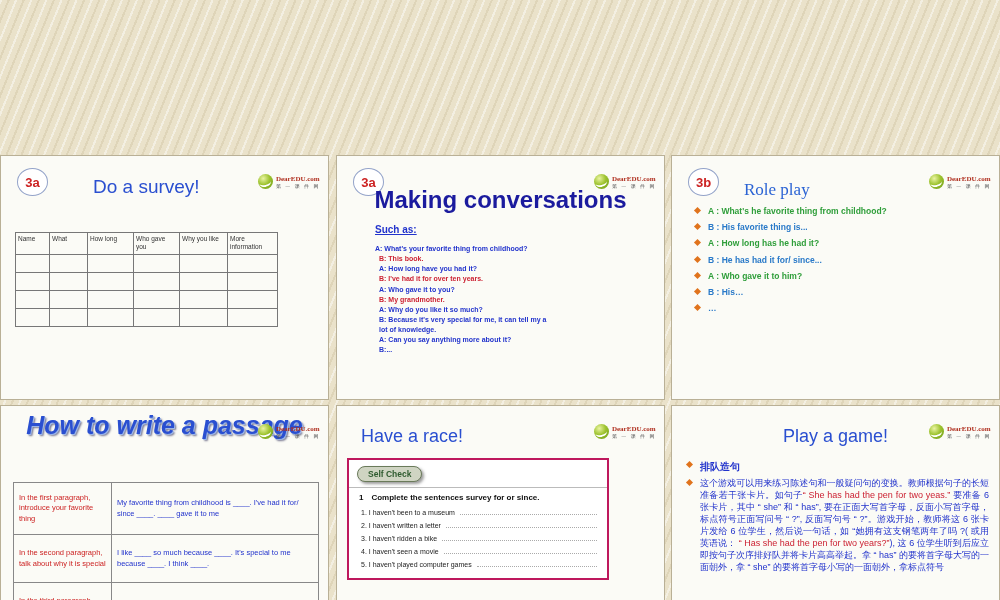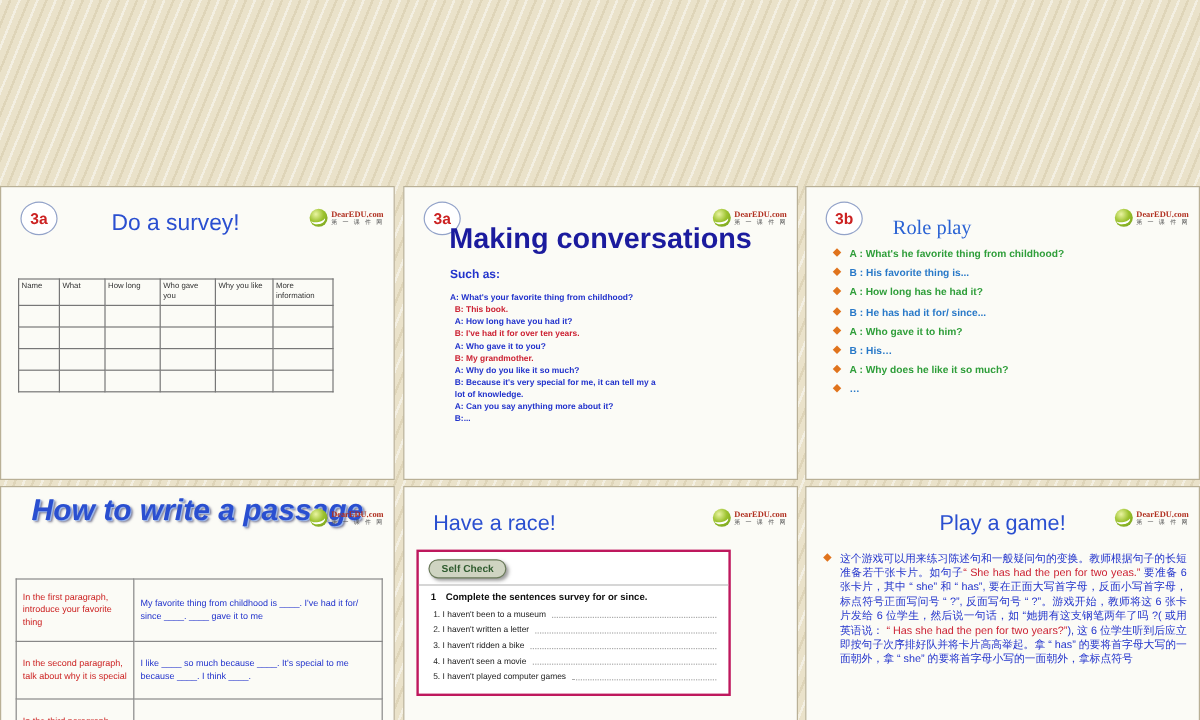--- a/index.html
+++ b/index.html
@@ -43,21 +43,21 @@
   #slide-survey .slide-title { position:absolute; left:92px; top:20px; font-size:19px; color:#2a4fd0; }
   .survey-table { position:absolute; left:14px; top:76px; border-collapse:collapse; table-layout:fixed; }
   .survey-table th, .survey-table td { border:1px solid #777; font-weight:normal; font-size:6.5px;
     text-align:left; vertical-align:top; padding:2px; color:#333; line-height:1.25; }
   .survey-table th { height:22px; }
   .survey-table td { height:18px; }
 
   
   #slide-conversations .slide-title { position:absolute; top:30px; left:0; width:100%; text-align:center;
     font-size:24px; font-weight:bold; color:#1b1b9e; }
-  .lead { position:absolute; left:38px; top:68px; font-size:10px; font-weight:bold; }
+  .lead { position:absolute; left:38px; top:68px; font-size:10px; font-weight:bold;text-decoration:underline; }
   .convo { position:absolute; left:38px; top:88px; width:180px; font-size:7px; font-weight:bold; line-height:1.45; }
   .convo .b { padding-left:4px; }
 
   
   #slide-roleplay .slide-title { position:absolute; left:72px; top:24px; font-size:17px; color:#2b63d4;font-family:Liberation Serif, serif; }
   .rp-bullets { position:absolute; left:22px; top:50px; width:295px;text-align:right; }
   .b-row { display:flex; align-items:flex-start; margin-bottom:6px; font-size:8.5px; font-weight:bold; line-height:1.2; }
   .diamond { flex:0 0 auto; width:5px; height:5px; background:#e0731c; transform:rotate(45deg); margin:2px 8px 0 1px; }
 
   
@@ -213,24 +213,20 @@
       <div class="b-row">
           <span class="diamond"></span>
           <span style="color: rgb(47, 158, 58);">A : Who gave it to him?</span>
         </div>
       <div class="b-row">
           <span class="diamond"></span>
           <span style="color: rgb(41, 121, 200);">B : His…</span>
         </div>
       <div class="b-row">
           <span class="diamond"></span>
-          <span style="color: rgb(47, 158, 58);">A : Why does he like it so much?</span>
-        </div>
-      <div class="b-row">
-          <span class="diamond"></span>
           <span style="color: rgb(41, 121, 200);">…</span>
         </div>
     </div>
   </div>
 
   <div class="slide" id="slide-passage">
     <div class="wordart">How to write a passage</div>
     <div class="logo">
       <span class="logo-globe"></span>
       <span class="logo-texts">
@@ -302,18 +298,22 @@
     <div class="logo">
       <span class="logo-globe"></span>
       <span class="logo-texts">
         <span class="logo-main">DearEDU.com</span>
         <span class="logo-sub">第 一 课 件 网</span>
       </span>
     </div>
     <div class="game-content">
       <div class="g-row">
         <span class="diamond"></span>
+        <span class="g-head">排队造句</span>
+      </div>
+      <div class="g-row">
+        <span class="diamond"></span>
         <span class="g-para"><span style="color: rgb(34, 51, 204);">这个游戏可以用来练习陈述句和一般疑问句的变换。教师根据句子的长短准备若干张卡片。如句子</span><span style="color: rgb(204, 34, 51);">“ She has had the pen for two yeas.”</span><span style="color: rgb(34, 51, 204);"> 要准备 6 张卡片，其中 “ she” 和 “ has”, 要在正面大写首字母，反面小写首字母，标点符号正面写问号 “ ?”, 反面写句号 “ ?”。游戏开始，教师将这 6 张卡片发给 6 位学生，然后说一句话，如 “她拥有这支钢笔两年了吗 ?( 或用英语说： </span><span style="color: rgb(204, 34, 51);">“ Has she had the pen for two years?”</span><span style="color: rgb(34, 51, 204);">), 这 6 位学生听到后应立即按句子次序排好队并将卡片高高举起。拿 “ has” 的要将首字母大写的一面朝外，拿 “ she” 的要将首字母小写的一面朝外，拿标点符号</span></span>
       </div>
     </div>
   </div>
 
 </div>
 
 </body></html>

